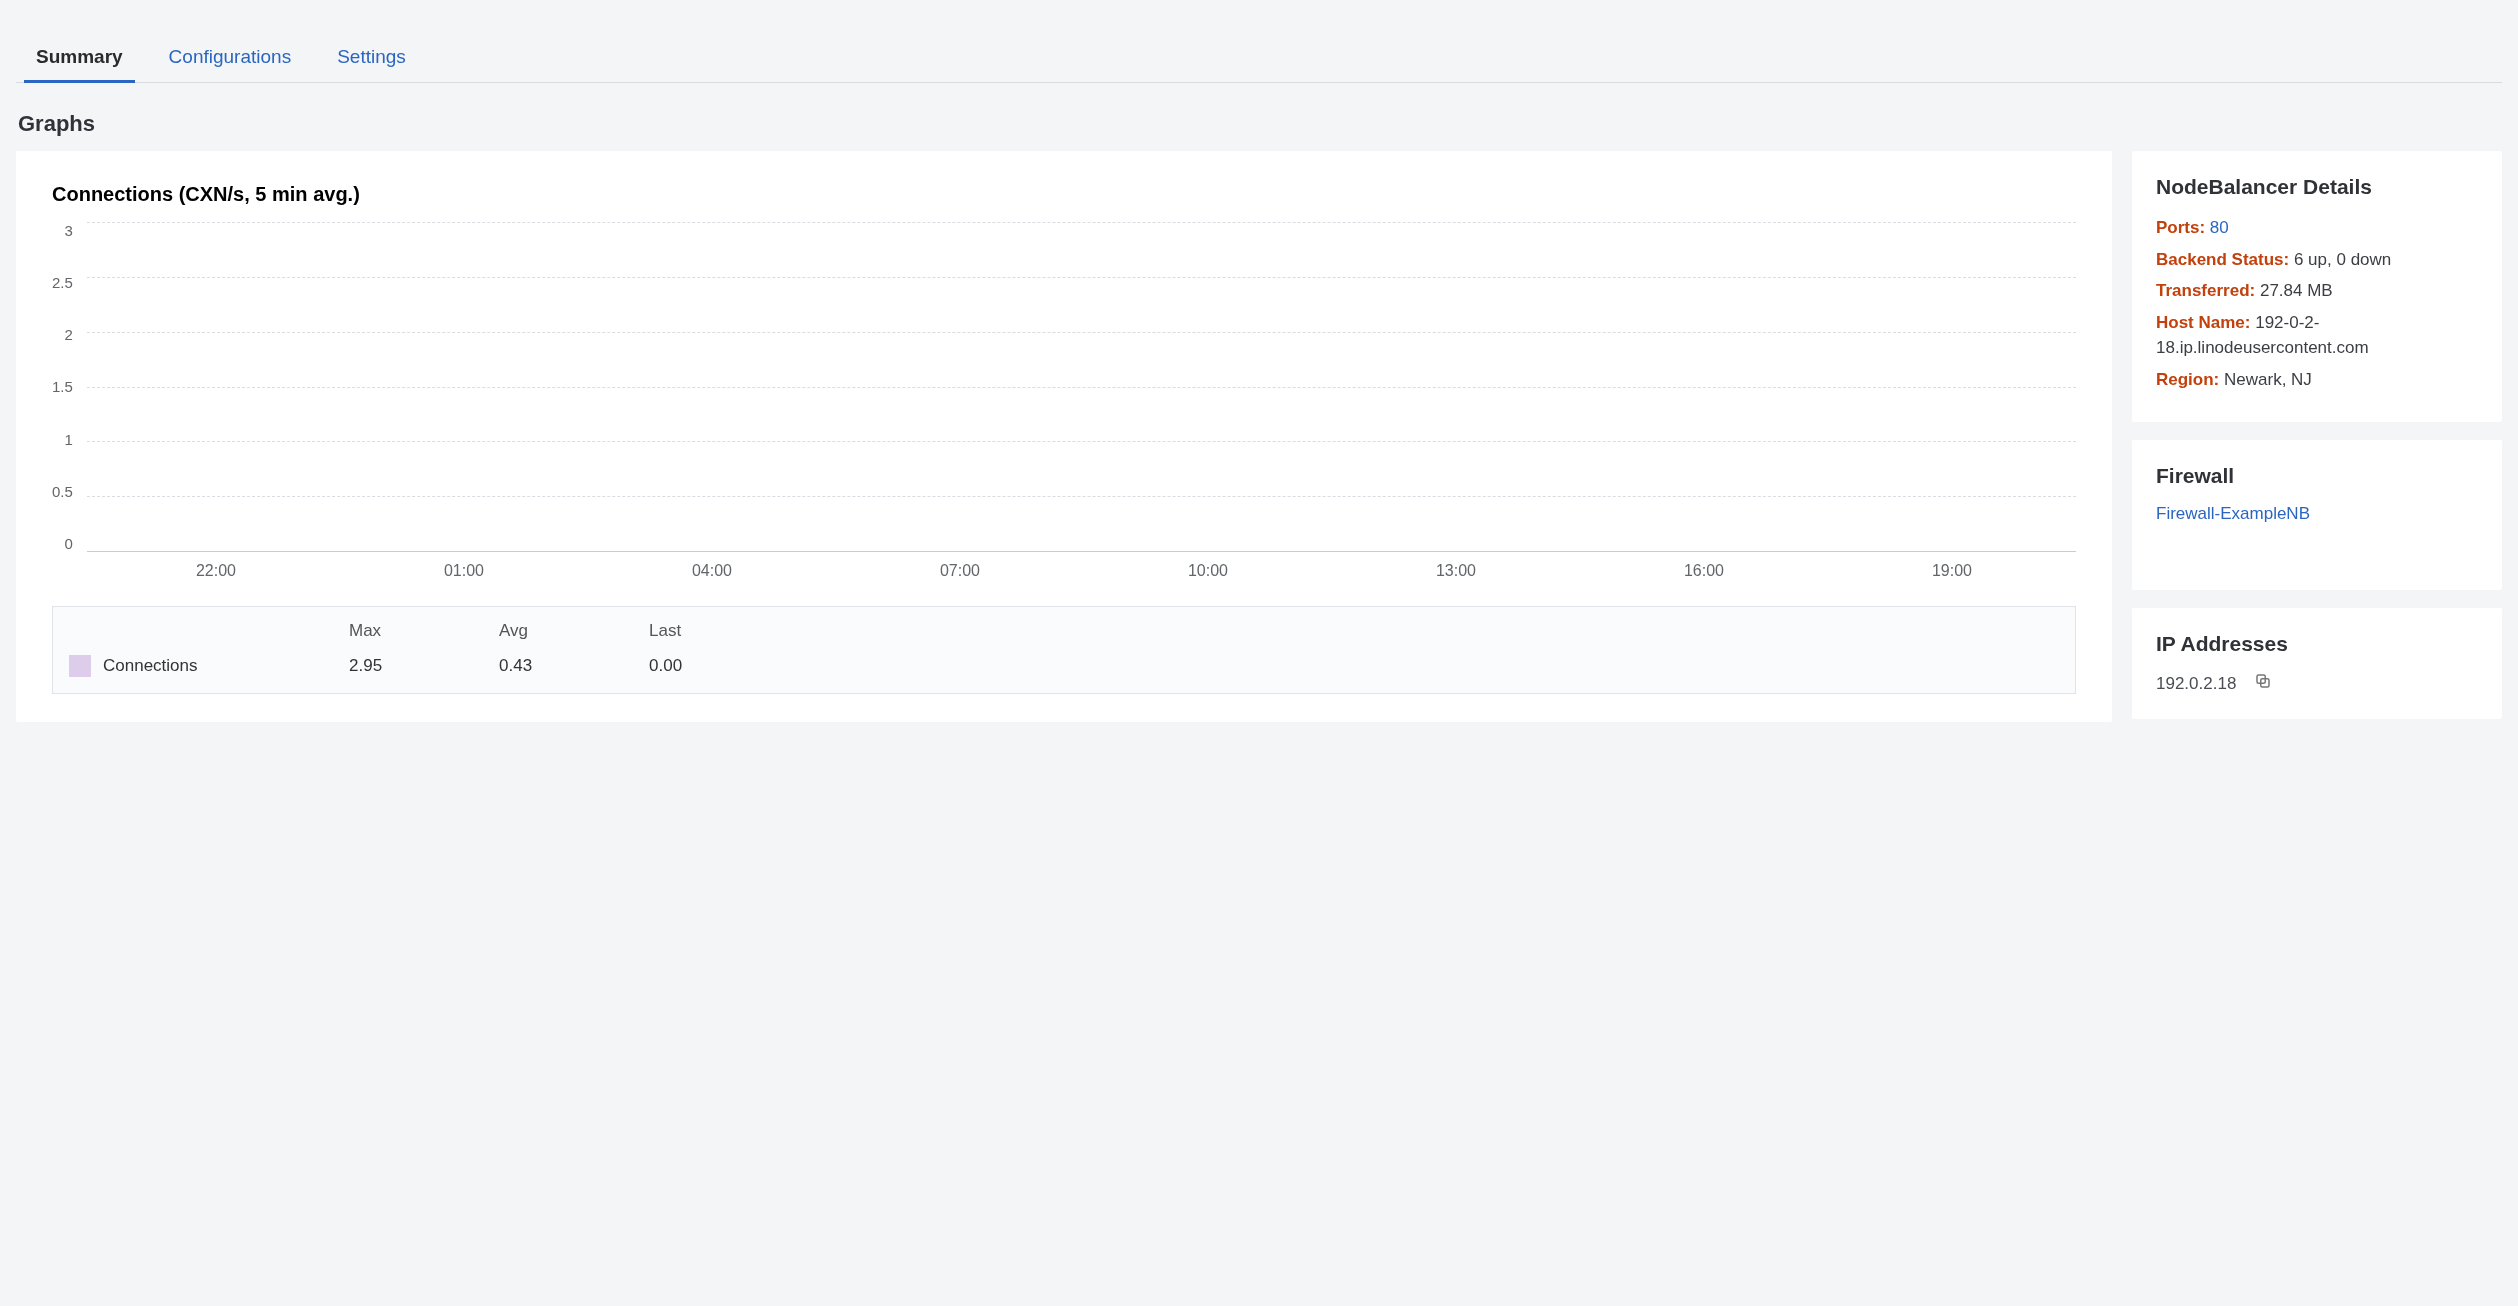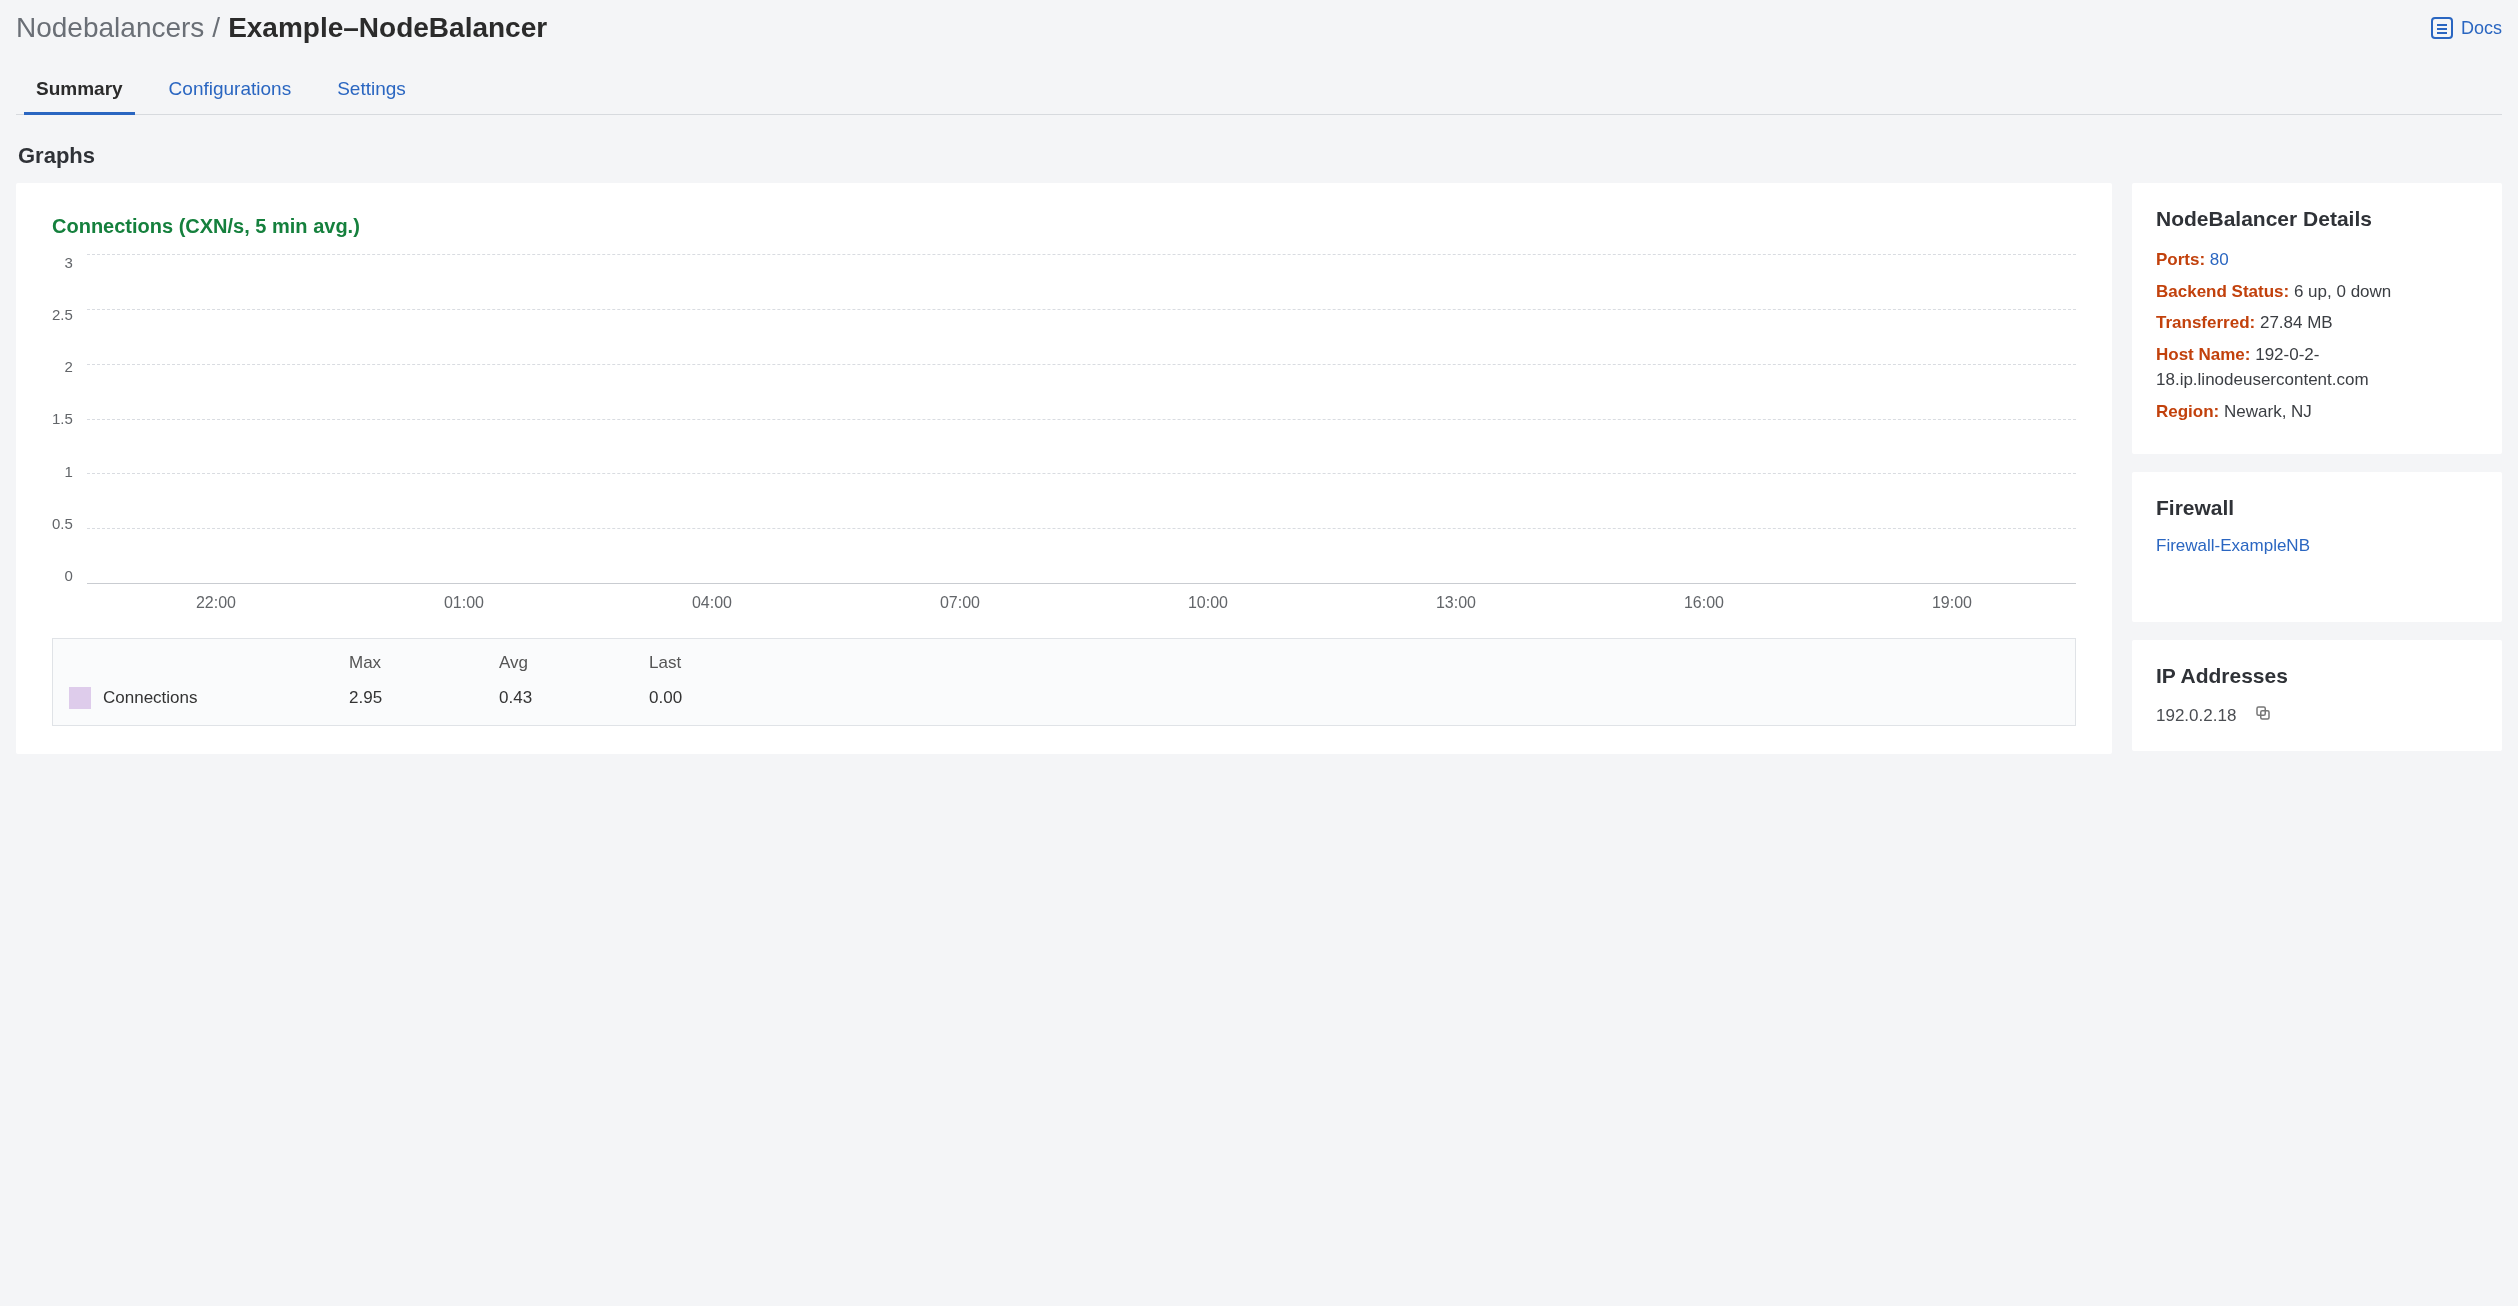--- a/index.html
+++ b/index.html
@@ -146,21 +146,21 @@
     gap: 18px;
     font-size: 17px;
     color: #4a4d52;
     margin-top: 4px;
   }
   .copy-icon { cursor: pointer; color: #777; }
 
   .chart-title {
     font-size: 20px;
     font-weight: 600;
-    color: #15803d;
+    color: #000000;
     margin-bottom: 16px;
   }
 
   
   .chart-wrap {
     display: flex;
     gap: 8px;
   }
   .y-axis {
     display: flex;
@@ -239,31 +239,20 @@
   }
   .legend-swatch {
     width: 22px; height: 22px;
     background: #decceb;
   }
 </style>
 </head>
 <body>
 
 <div class="page">
-  <div class="topbar">
-    <div class="breadcrumb">
-      <span class="parent">Nodebalancers</span>
-      <span class="sep">/</span>
-      <span class="current">Example–NodeBalancer</span>
-    </div>
-    <div class="docs-link">
-      <span class="icon"></span>
-      <span>Docs</span>
-    </div>
-  </div>
 
   <div class="tabs">
     <div class="tab active">Summary</div>
     <div class="tab">Configurations</div>
     <div class="tab">Settings</div>
   </div>
 
   <div class="section-heading">Graphs</div>
 
   <div class="content-row">

